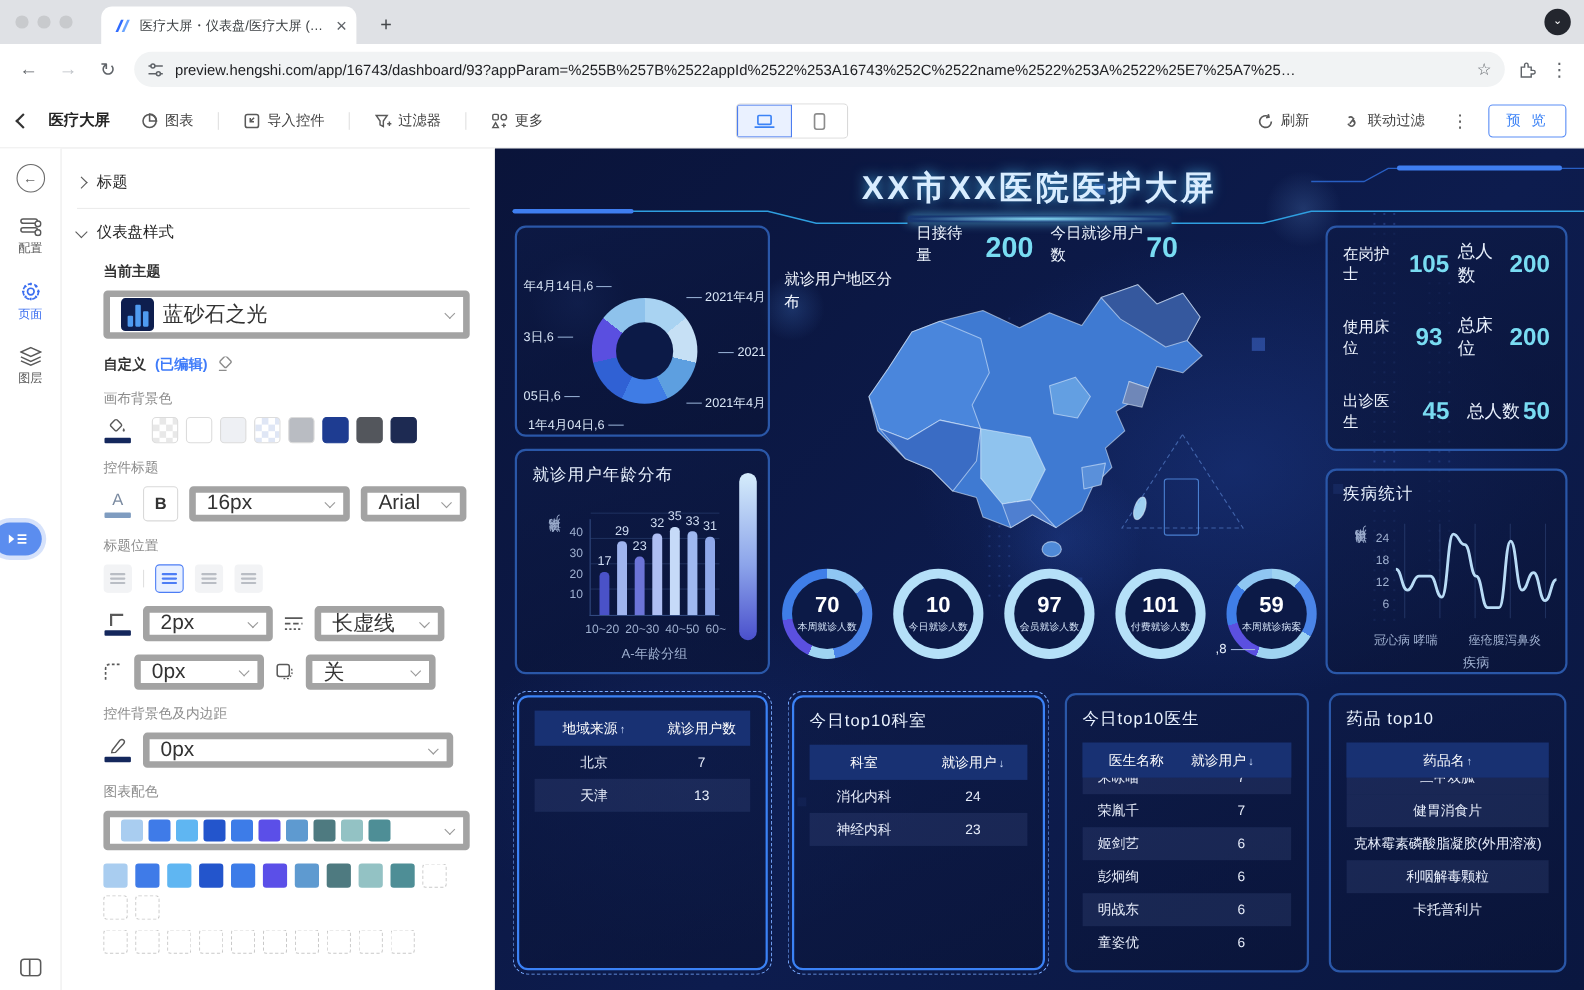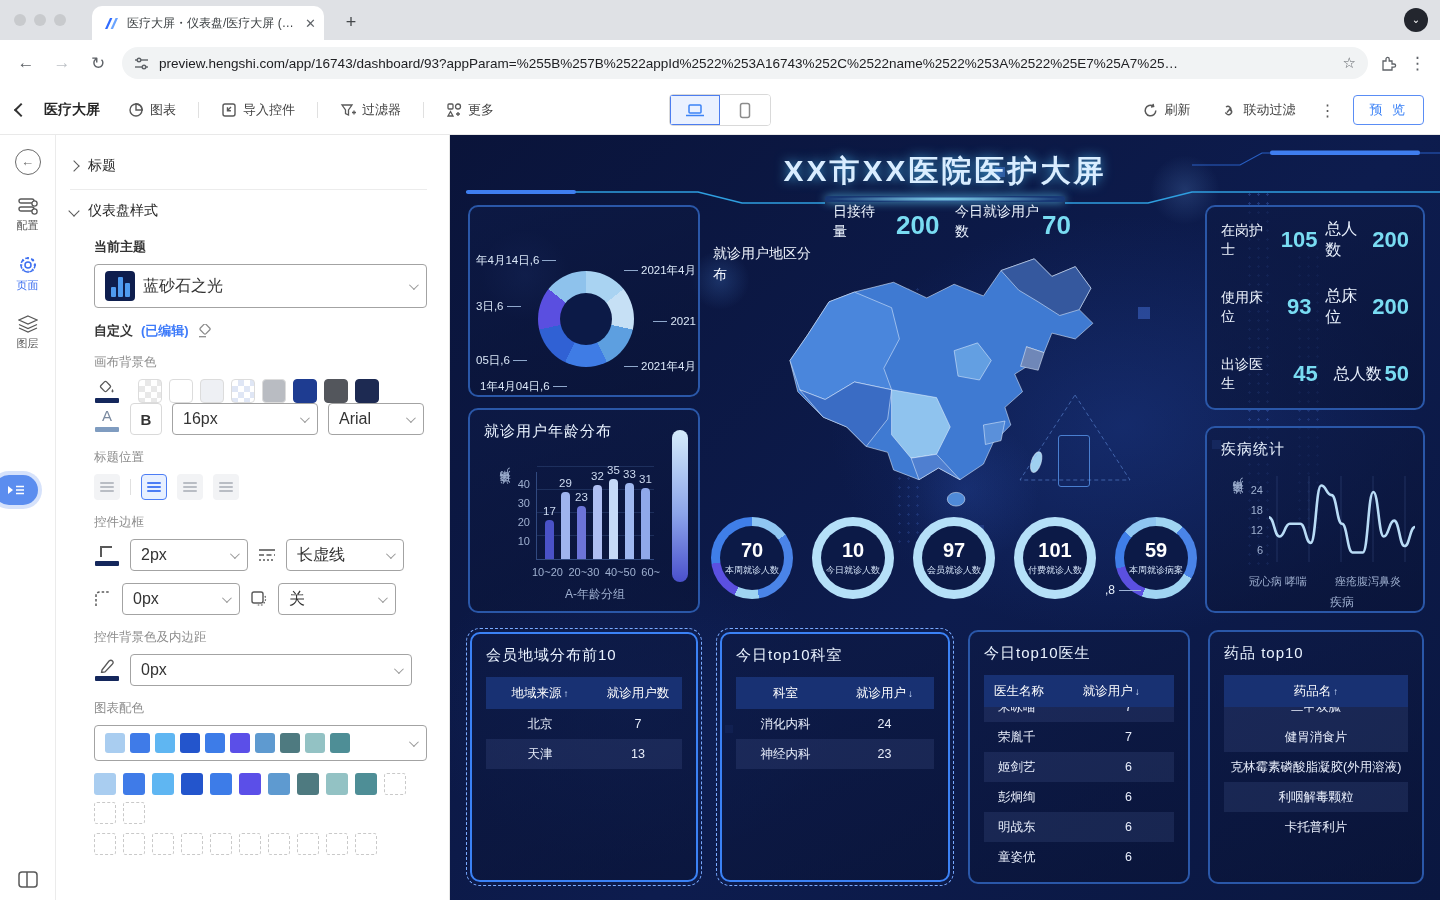--- a/index.html
+++ b/index.html
@@ -49,21 +49,21 @@
   
   .settings { width:394px; background:#fff; border-right:1px solid #e5e5e5; padding:14px 22px 0 14px; overflow:hidden; }
   .sec-head { display:flex; align-items:center; gap:10px; font-size:14px; color:#262626; padding:8px 0; }
   .chev { width:8px; height:8px; border-right:1.5px solid #595959; border-bottom:1.5px solid #595959; display:inline-block; }
   .chev.r { transform:rotate(-45deg); }
   .chev.d { transform:rotate(45deg); }
   .hr { border-top:1px solid #ececec; margin:6px 0 4px; }
   .sect { padding-left:24px; }
   .lbl-b { font-size:13px; font-weight:bold; color:#333; margin:10px 0 8px; }
   .lbl { font-size:12.5px; color:#8c8c8c; margin:14px 0 8px; }
-  .select { border:1px solid #a3a3a3; border-radius:4px; height:32px; display:flex; align-items:center; padding:0 10px; gap:8px; font-size:16px; color:#333; background:#fff; }
+  .select { border:6px solid #a3a3a3; border-radius:4px; height:32px; display:flex; align-items:center; padding:0 10px; gap:8px; font-size:19px; color:#333; background:#fff; }
   .select .sp { flex:1; }
   .caret { width:7px; height:7px; border-right:1.5px solid #999; border-bottom:1.5px solid #999; transform:rotate(45deg) translateY(-2px); flex:none; }
   .theme-select { height:44px; }
   .theme-ic { width:30px; height:30px; background:#0e1e4e; border-radius:4px; display:flex; align-items:flex-end; justify-content:center; gap:2px; padding:4px; }
   .theme-ic i { width:5px; background:#4f9bf0; border-radius:1px; }
   .custom-row { display:flex; align-items:center; gap:8px; margin:14px 0 2px; }
   .custom-edit { color:#3e7bfa; font-size:13px; font-weight:bold; }
   .swrow { display:flex; align-items:center; gap:7px; flex-wrap:wrap; }
   .sw { width:24px; height:24px; border-radius:4px; border:1px solid #dcdcdc; }
   .sw.checker { background:conic-gradient(#e8e8e8 25%,#fff 0 50%,#e8e8e8 0 75%,#fff 0); background-size:12px 12px; }
@@ -338,20 +338,21 @@
         <span style="width:4px"></span>
         <span class="sw checker"></span>
         <span class="sw" style="background:#fff"></span>
         <span class="sw" style="background:#eef0f4"></span>
         <span class="sw checkerb"></span>
         <span class="sw" style="background:#b9bcc2"></span>
         <span class="sw" style="background:#1e3c91;border-color:#1e3c91"></span>
         <span class="sw" style="background:#53565c;border-color:#53565c"></span>
         <span class="sw" style="background:#1d2a52;border-color:#1d2a52"></span>
       </div>
+      <div class="lbl">控件标题</div>
       <div class="ctl-row">
         <span class="icon-ul">
           <span style="font-size:15px;color:#7a8aa0">A</span>
           <i class="ul-bar" style="background:#7f9cc0"></i>
         </span>
         <span class="bbtn">B</span>
         <div class="select" style="width:146px">
           <span class="sp">16px</span>
             <span class="caret"></span>
         </div>
@@ -377,21 +378,20 @@
             <i></i>
             <i></i>
             <i></i>
           </span>
         <span class="alignbox">
             <i></i>
             <i></i>
             <i></i>
           </span>
       </div>
-      <div class="lbl">控件边框</div>
       <div class="ctl-row">
         <span class="icon-ul">
           <svg width="16" height="13" viewBox="0 0 16 13">
               <path d="M2 12 V2 H13" fill="none" stroke="#595959" stroke-width="2"></path>
             </svg>
           <i class="ul-bar"></i>
         </span>
         <div class="select" style="width:118px">
           <span class="sp">2px</span>
             <span class="caret"></span>
@@ -662,21 +662,20 @@
           <line x1="104" y1="0" x2="104" y2="86" stroke="rgba(80,110,170,.3)"></line>
           <line x1="136" y1="0" x2="136" y2="86" stroke="rgba(80,110,170,.3)"></line>
           <path d="M0,41.40740740740741 C5.214285714285714,41.40740740740741 5.214285714285714,60.51851851851852 10.428571428571429,60.51851851851852 C15.642857142857142,60.51851851851852 15.642857142857142,47.77777777777778 20.857142857142858,47.77777777777778 C26.07142857142857,47.77777777777778 26.07142857142857,47.77777777777778 31.285714285714285,47.77777777777778 C36.5,47.77777777777778 36.5,66.88888888888889 41.714285714285715,66.88888888888889 C46.92857142857143,66.88888888888889 46.92857142857143,9.555555555555557 52.142857142857146,9.555555555555557 C57.35714285714286,9.555555555555557 57.35714285714286,19.111111111111114 62.57142857142857,19.111111111111114 C67.78571428571428,19.111111111111114 67.78571428571428,47.77777777777778 73,47.77777777777778 C78.21428571428572,47.77777777777778 78.21428571428572,76.44444444444444 83.42857142857143,76.44444444444444 C88.64285714285714,76.44444444444444 88.64285714285714,76.44444444444444 93.85714285714286,76.44444444444444 C99.07142857142858,76.44444444444444 99.07142857142858,15.925925925925924 104.28571428571429,15.925925925925924 C109.5,15.925925925925924 109.5,60.51851851851852 114.71428571428572,60.51851851851852 C119.92857142857143,60.51851851851852 119.92857142857143,44.592592592592595 125.14285714285714,44.592592592592595 C130.35714285714286,44.592592592592595 130.35714285714286,70.07407407407408 135.57142857142858,70.07407407407408 C140.78571428571428,70.07407407407408 140.78571428571428,50.96296296296296 146,50.96296296296296" fill="none" stroke="#b9dcf6" stroke-width="2.6" stroke-linecap="round"></path>
         </svg>
       <div class="axis" style="left:42px;top:146px">冠心病 哮喘</div>
       <div class="axis" style="left:128px;top:146px;width:86px;overflow:hidden;white-space:nowrap">痤疮腹泻鼻炎</div>
       <div class="axis" style="left:62px;top:166px;width:146px;text-align:center;font-size:12px">疾病</div>
     </div>
 
     <div class="dpanel selected" style="left:20px;top:497px;width:228px;height:250px">
-      <div class="ptitle">会员地域分布前10</div>
       <div class="ttable">
         <div class="thead">
           <span class="tc" style="width:55%"><span>地域来源</span><span class="sorti">↑</span></span>
           <span class="tc" style="width:45%">就诊用户数</span>
         </div>
         <div class="trow">
           <span class="tc" style="width:55%">北京</span>
           <span class="tc" style="width:45%">7</span>
         </div>
         <div class="trow stripe">
@@ -701,21 +700,21 @@
           <span class="tc" style="width:50%">神经内科</span>
           <span class="tc" style="width:50%">23</span>
         </div>
       </div>
     </div>
 
     <div class="dpanel" style="left:518px;top:495px;width:222px;height:254px">
       <div class="ptitle">今日top10医生</div>
       <div class="ttable">
         <div class="thead">
-          <span style="width:52%;padding-left:10px">医生名称</span>
+          <span style="width:52%;padding-left:24px">医生名称</span>
           <span style="width:48%"><span>就诊用户</span><span class="sorti">↓</span></span>
         </div>
         <div class="tviewport" style="height:166px">
           <div id="doctor-rows" style="margin-top:-15px">
               <div class="trow stripe">
                 <span style="width:52%;padding-left:14px">宋咏喵</span>
                 <span style="width:48%;text-align:center">7</span>
               </div>
               <div class="trow">
                 <span style="width:52%;padding-left:14px">荣胤千</span>

